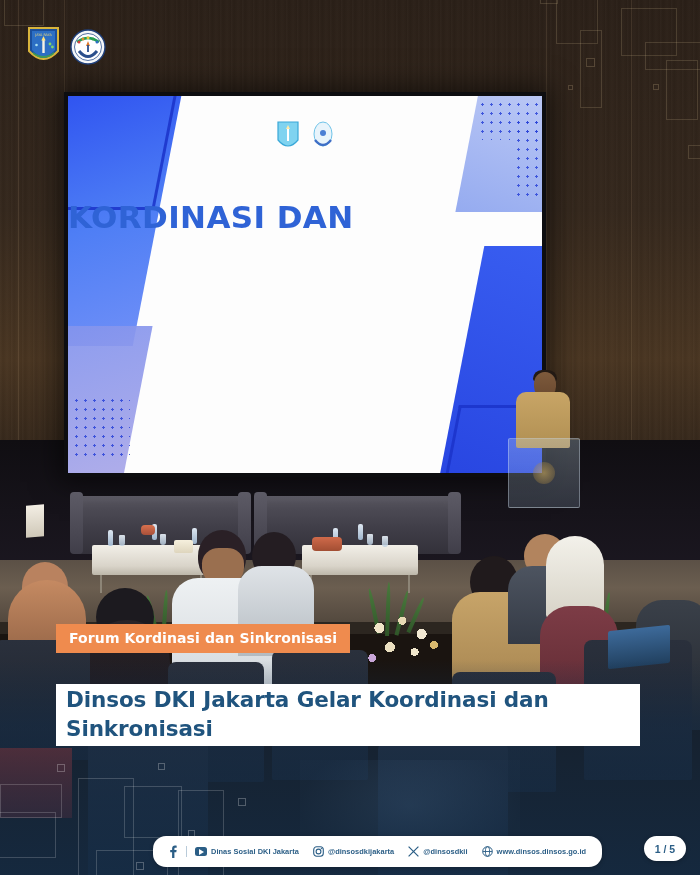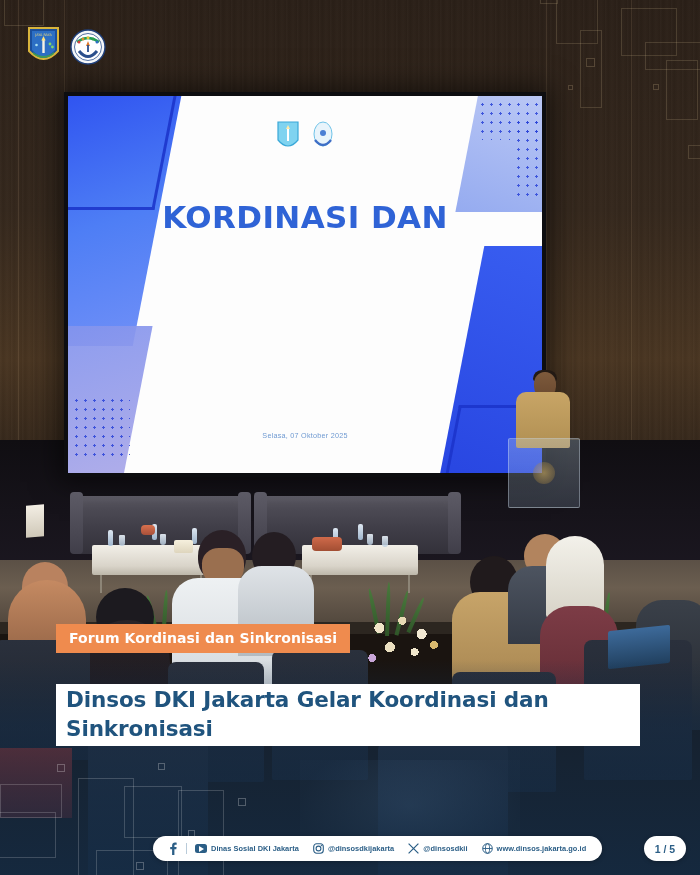--- a/index.html
+++ b/index.html
@@ -97,21 +97,21 @@
   }
 
   .slide-logos {
     position: absolute; left: 0; right: 0; top: 24px;
     display: flex; justify-content: center; gap: 9px; align-items: center;
   }
   .slide-logo { width: 26px; height: 32px; }
 
   .slide-title-wrap {
     position: absolute; left: 0; right: 0; top: 106px;
-    text-align: center;
+    text-align: left;
   }
   .slide-t1 {
     font-size: 31px; font-weight: 700; letter-spacing: .4px;
     color: #2f63d6; line-height: 1.02;
     font-family: "DejaVu Sans", sans-serif;
   }
   .slide-t2 {
     font-size: 20px; font-weight: 600; color: #3c6bd8;
     margin-top: 9px; letter-spacing: .2px;
     font-family: "DejaVu Sans", sans-serif;
@@ -228,21 +228,21 @@
     display: table; background: #ffffff; color: #20547e;
     font-size: 21.5px; font-weight: 700; line-height: 1.33;
     padding: 2px 14px 3px 10px;
     font-family: "DejaVu Sans", sans-serif;
     letter-spacing: -0.1px;
   }
 
   
   .footer-pill {
     position: absolute; left: 153px; top: 836px; z-index: 30;
-    height: 25px; border-radius: 13px; background: #ffffff;
+    height: 31px; border-radius: 13px; background: #ffffff;
     display: flex; align-items: center; gap: 8px;
     padding: 0 16px 0 14px;
     box-shadow: 0 1px 4px rgba(0,0,0,0.25);
   }
   .fitem { display: flex; align-items: center; gap: 4px; }
   .ftext { font-size: 7.4px; color: #2b5e86; font-weight: 600; letter-spacing: .05px; }
   .fdiv { width: 1px; height: 11px; background: #b9cbd9; }
   .yt-box {
     width: 12px; height: 9px; border-radius: 2.5px; background: #2b5e86;
     display: flex; align-items: center; justify-content: center;
@@ -305,21 +305,20 @@
           <circle cx="13" cy="13" r="3" fill="#4a7fd4"></circle>
           <path d="M5 20 Q13 30 21 20" fill="none" stroke="#3f6fc6" stroke-width="2.4"></path>
         </svg>
       </div>
 
       <div class="slide-title-wrap">
         <div class="slide-t1">KORDINASI DAN</div>
       </div>
 
       <div class="slide-foot">
-        <div>Selasa, 07 Oktober 2025</div>
       </div>
     </div>
 
     <div class="stage-floor"></div>
     <div class="stage-edge"></div>
 
     <div class="speaker-hair"></div>
     <div class="speaker-head"></div>
     <div class="speaker-body"></div>
     <div class="podium">
@@ -486,19 +485,19 @@
         <path d="M0.6 0.6 L10.4 10.4 M10.4 0.6 L0.6 10.4" stroke="#2b5e86" stroke-width="1.2" fill="none"></path>
       </svg>
       <span class="ftext">@dinsosdkii</span>
     </div>
     <div class="fitem" style="margin-left:6px">
       <svg width="11" height="11" viewBox="0 0 11 11">
         <circle cx="5.5" cy="5.5" r="4.8" fill="none" stroke="#2b5e86" stroke-width="1"></circle>
         <ellipse cx="5.5" cy="5.5" rx="2.1" ry="4.8" fill="none" stroke="#2b5e86" stroke-width="0.9"></ellipse>
         <path d="M0.8 5.5 H10.2" stroke="#2b5e86" stroke-width="0.9"></path>
       </svg>
-      <span class="ftext">www.dinsos.jakarta.go.id</span>
+      <span class="ftext">www.dinsos.dinsos.go.id</span>
     </div>
   </div>
 
   <div class="pager">1 / 5</div>
 
 </div>
 
 </body></html>

